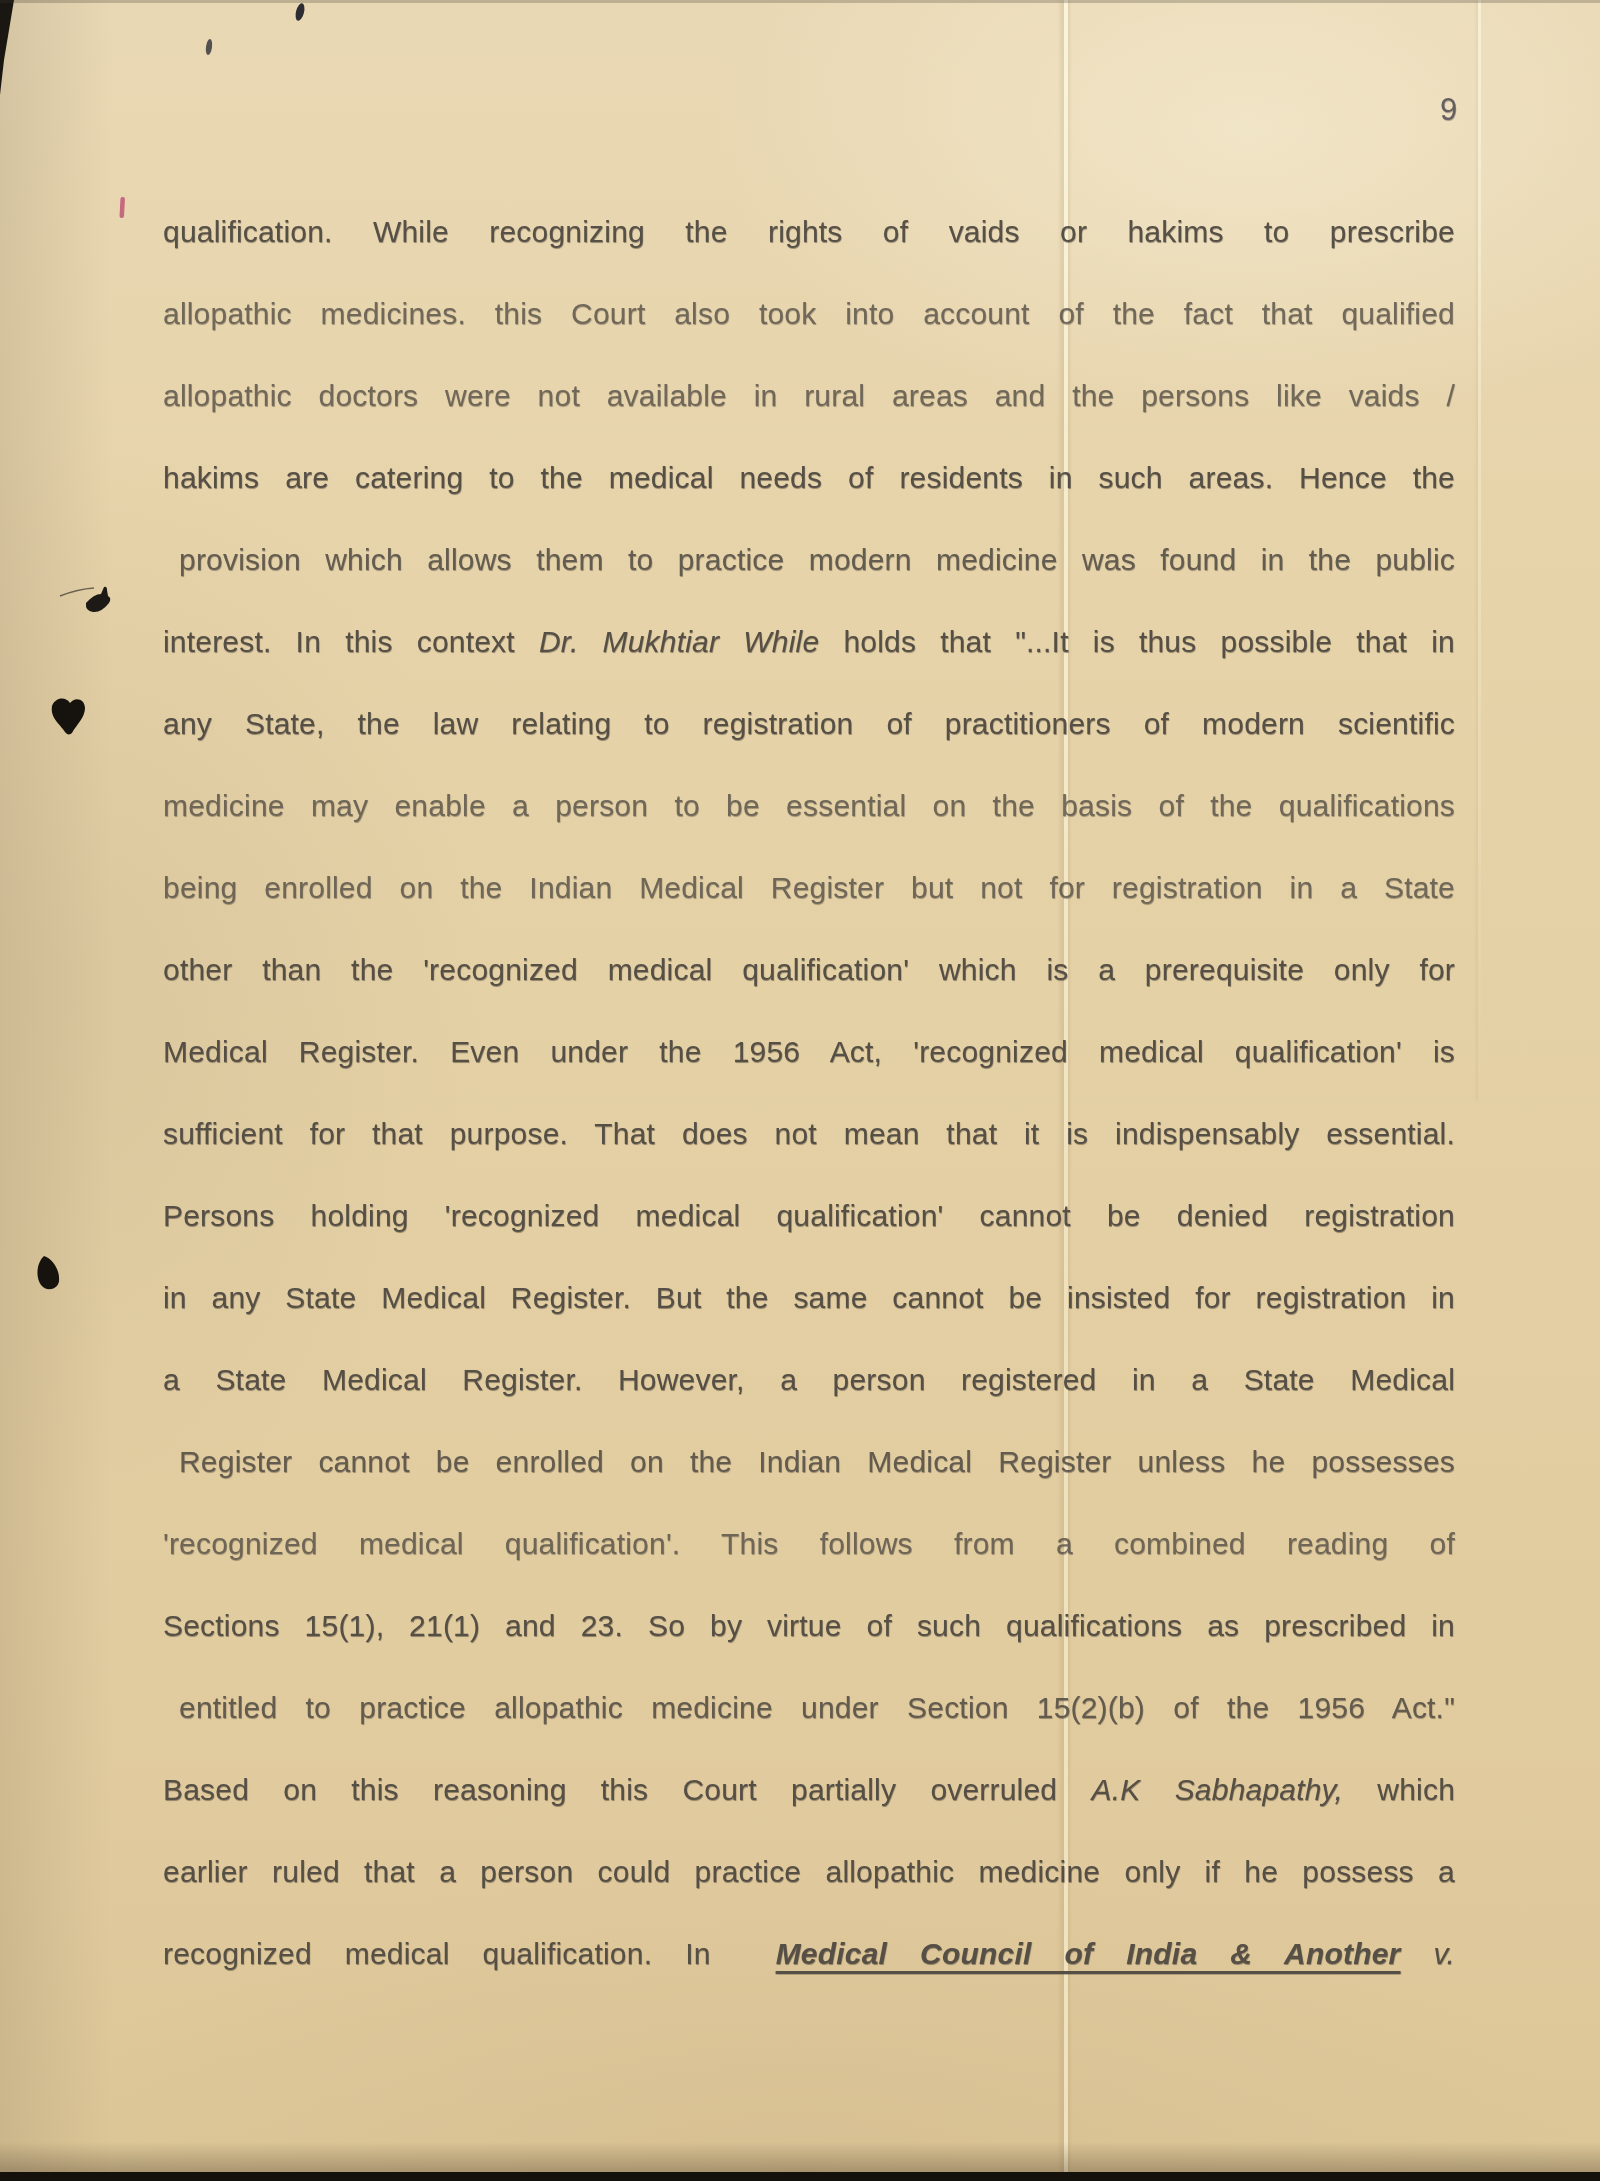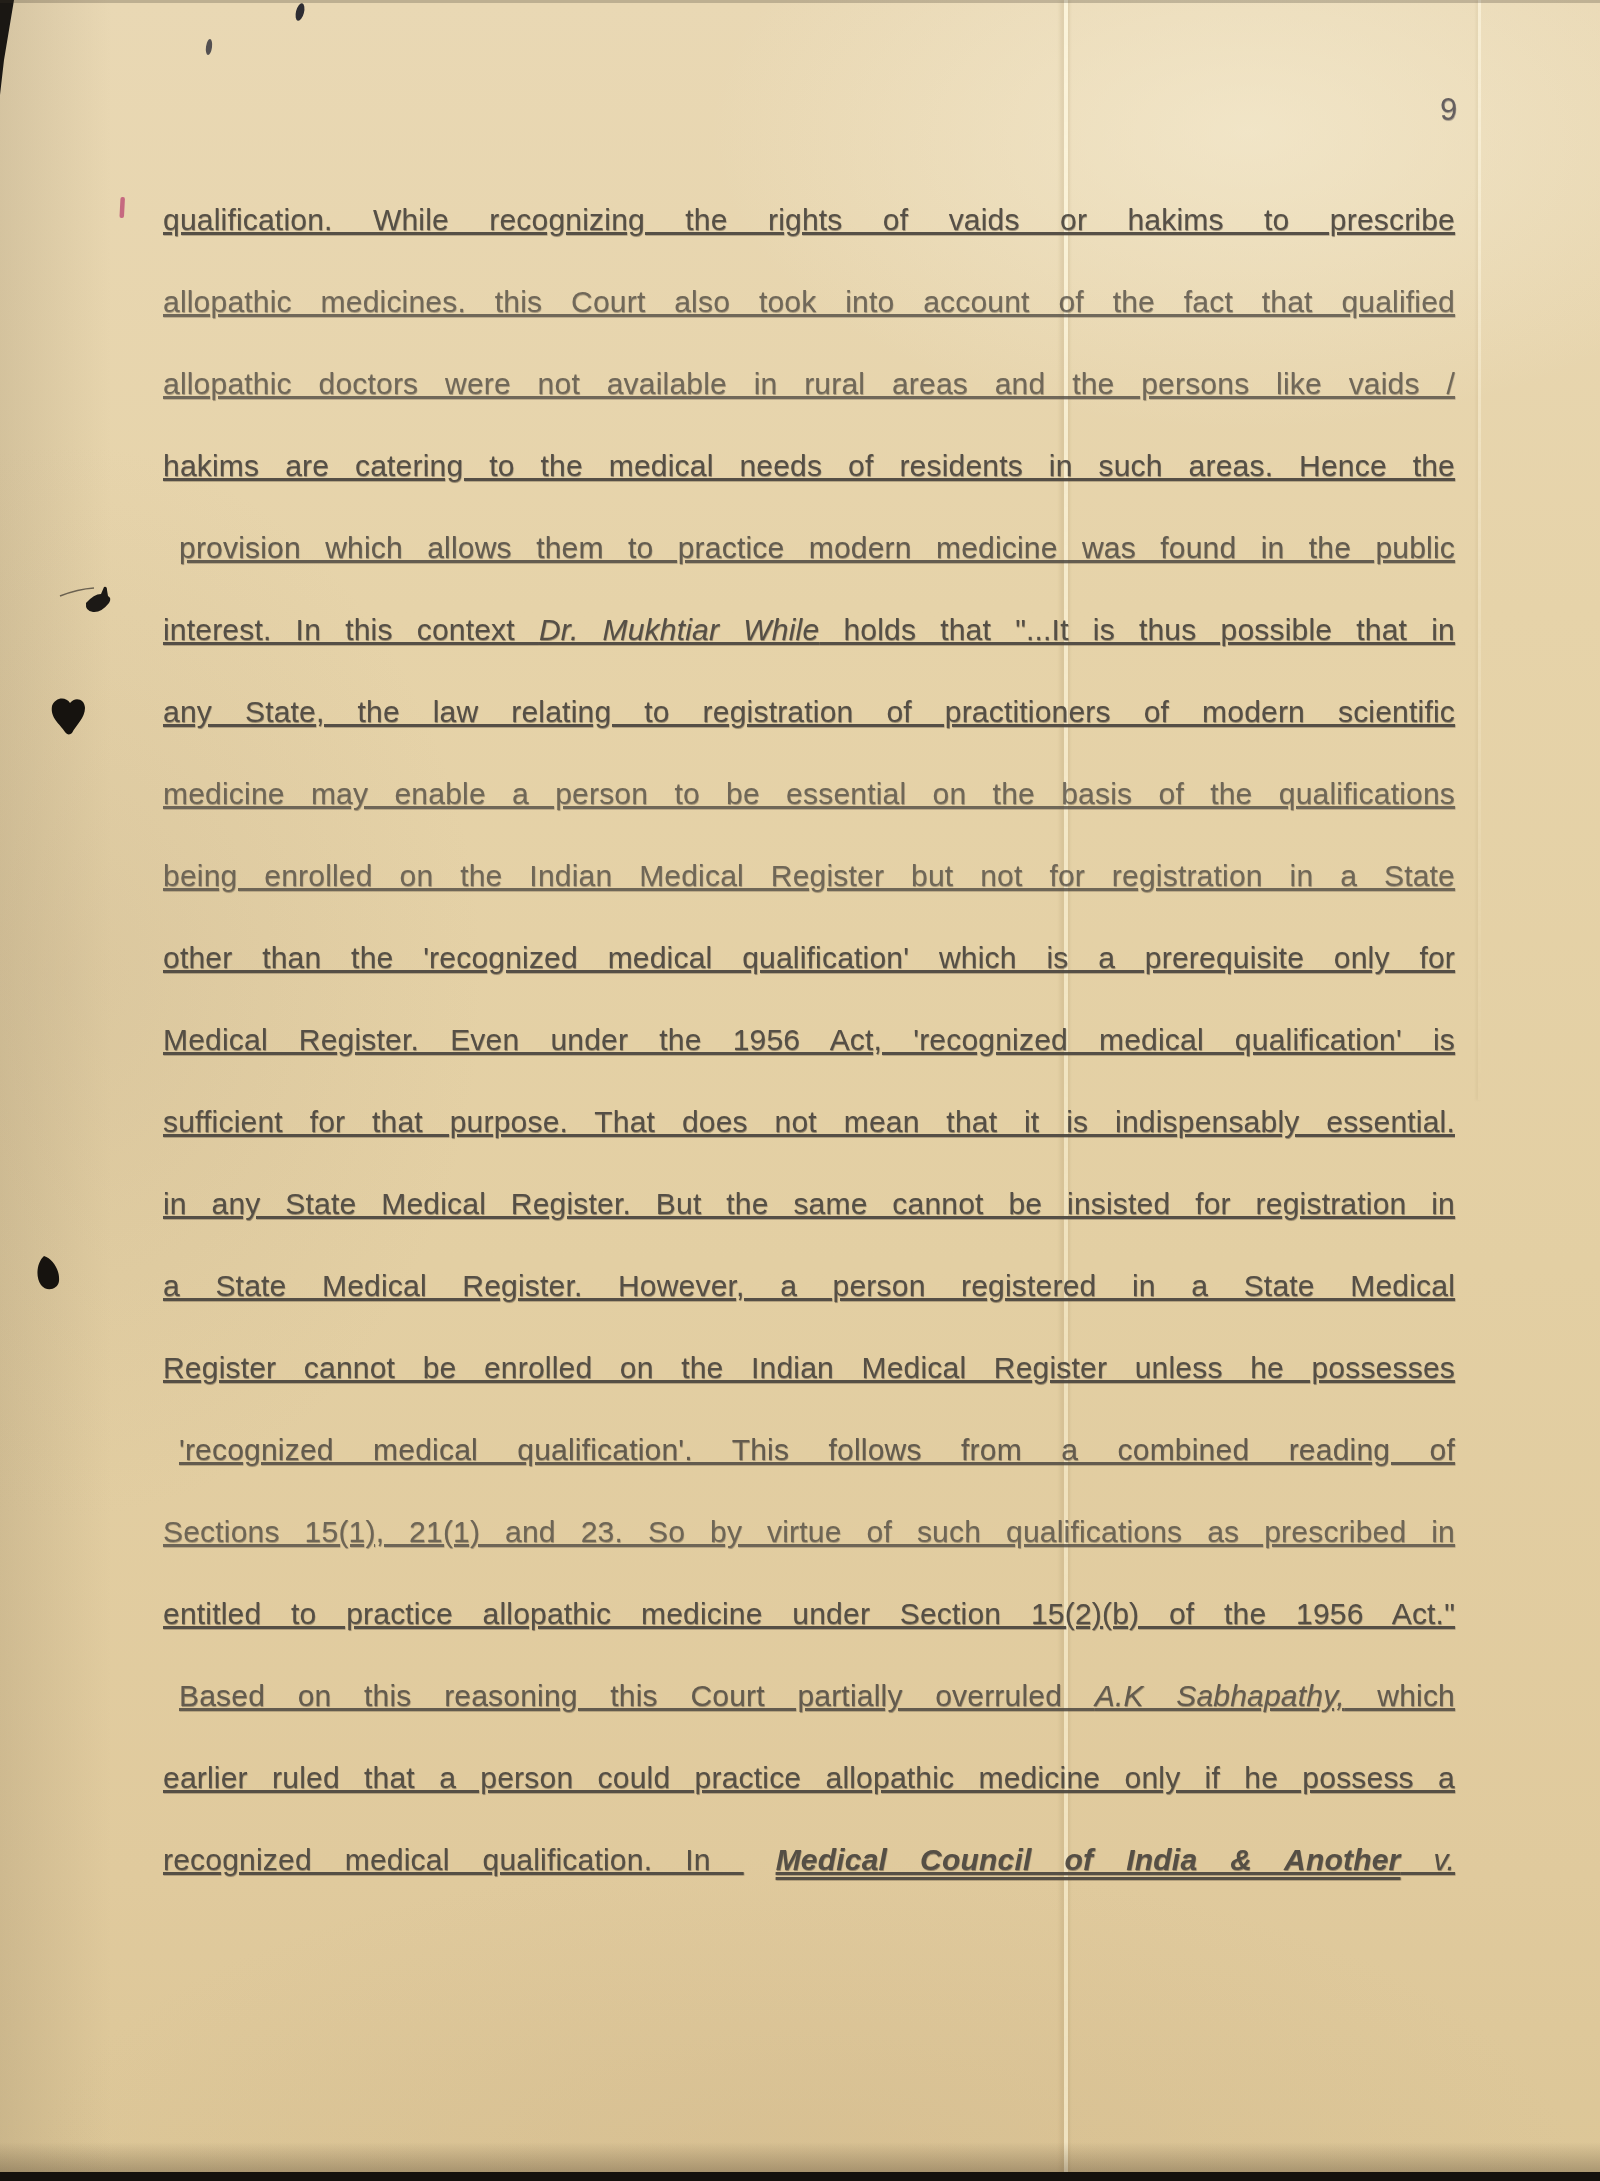--- a/index.html
+++ b/index.html
@@ -40,23 +40,22 @@
 
   
   .page-number{
     position:absolute;left:1440px;top:92px;
     font-size:31px;color:#534e52;opacity:.88;
     text-shadow:0.5px 0.5px 0.7px rgba(75,70,75,.5);
   }
 
   
   .textblock{
-    position:absolute;left:163px;top:201px;width:1292px;
+    position:absolute;left:163px;top:213px;width:1292px;
     color:#4b463f;
-    text-decoration:underline;
   }
   .line{
     height:82px;font-size:30px;line-height:38px;
     text-align:justify;text-align-last:justify;
     letter-spacing:.2px;word-spacing:1.5px;
     text-shadow:0.5px 0.6px 0.7px rgba(72,62,50,.55);
     opacity:.93;
   }
   .line:nth-child(2),.line:nth-child(3),.line:nth-child(8),
   .line:nth-child(9),.line:nth-child(17){opacity:.76;}
@@ -83,20 +82,21 @@
     <div class="line"><span class="seg normal">allopathic doctors were not available in rural areas and the persons like vaids /</span></div>
     <div class="line"><span class="seg normal">hakims are catering to the medical needs of residents in such areas. Hence the</span></div>
     <div class="line"><span class="seg normal">provision which allows them to practice modern medicine was found in the public</span></div>
     <div class="line"><span class="seg normal">interest. In this context </span><span class="seg italic">Dr. Mukhtiar While</span><span class="seg normal"> holds that "...It is thus possible that in</span></div>
     <div class="line"><span class="seg normal">any State, the law relating to registration of practitioners of modern scientific</span></div>
     <div class="line"><span class="seg normal">medicine may enable a person to be essential on the basis of the qualifications</span></div>
     <div class="line"><span class="seg normal">being enrolled on the Indian Medical Register but not for registration in a State</span></div>
     <div class="line"><span class="seg normal">other than the 'recognized medical qualification' which is a prerequisite only for</span></div>
     <div class="line"><span class="seg normal">Medical Register. Even under the 1956 Act, 'recognized medical qualification' is</span></div>
     <div class="line"><span class="seg normal">sufficient for that purpose. That does not mean that it is indispensably essential.</span></div>
+    <div class="line"><span class="seg normal">Persons holding 'recognized medical qualification' cannot be denied registration</span></div>
     <div class="line"><span class="seg normal">in any State Medical Register. But the same cannot be insisted for registration in</span></div>
     <div class="line"><span class="seg normal">a State Medical Register. However, a person registered in a State Medical</span></div>
     <div class="line"><span class="seg normal">Register cannot be enrolled on the Indian Medical Register unless he possesses</span></div>
     <div class="line"><span class="seg normal">'recognized medical qualification'. This follows from a combined reading of</span></div>
     <div class="line"><span class="seg normal">Sections 15(1), 21(1) and 23. So by virtue of such qualifications as prescribed in</span></div>
     <div class="line"><span class="seg normal">entitled to practice allopathic medicine under Section 15(2)(b) of the 1956 Act."</span></div>
     <div class="line"><span class="seg normal">Based on this reasoning this Court partially overruled </span><span class="seg italic">A.K Sabhapathy,</span><span class="seg normal"> which</span></div>
     <div class="line"><span class="seg normal">earlier ruled that a person could practice allopathic medicine only if he possess a</span></div>
     <div class="line"><span class="seg normal">recognized medical qualification. In </span><span class="seg bold-italic-underline">Medical Council of India &amp; Another</span><span class="seg italic"> v.</span></div>
   </div>

